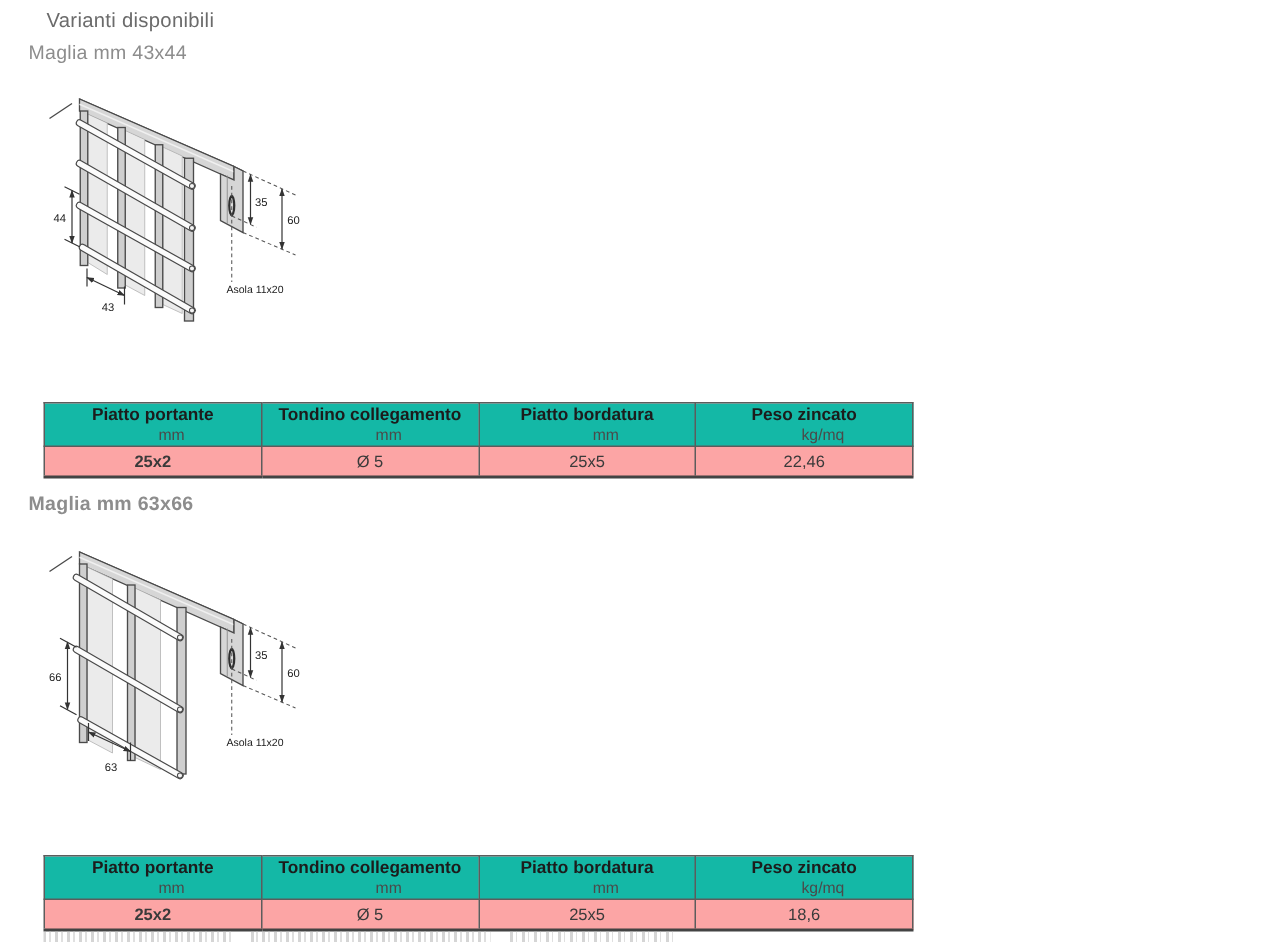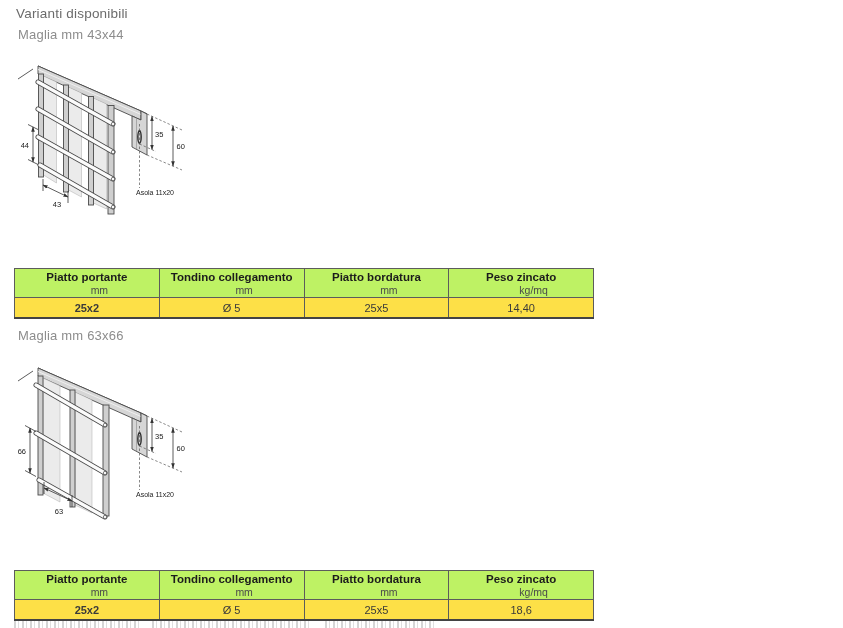--- a/index.html
+++ b/index.html
@@ -1,44 +1,45 @@
 <!DOCTYPE html>
 <html><head>
 <meta charset="utf-8">
 <style>
   html,body { margin:0; padding:0; background:#ffffff; }
   #canvas {
     position:relative; width:759px; height:628px; overflow:hidden;
     background:#ffffff;
     font-family:"Liberation Sans","DejaVu Sans",sans-serif;
+    margin-left:15px;
   }
   .page-title {
     position:absolute; left:16px; top:6px;
     font-size:13.5px; color:#6b6b6b; letter-spacing:.2px;
   }
   .section-subtitle {
-    position:absolute; left:18px;
+    position:absolute; left:4px;
     font-size:13px; color:#8d8d8d; letter-spacing:.2px;
   }
   #subtitle-1 { top:27px; }
-  #subtitle-2 { top:328px; }
+  #subtitle-2 { top:328px;font-weight:bold; }
   .diagram { position:absolute; left:8px; }
   #diagram-1 { top:54px; }
   #diagram-2 { top:356px; }
   .spec-table {
     position:absolute; left:14px; width:580px;
     border-collapse:collapse; table-layout:fixed;
   }
   #table-1 { top:268px; }
   #table-2 { top:570px; }
   .spec-table th, .spec-table td {
     border:1px solid #5c5c5c; text-align:center; vertical-align:middle; padding:0;
   }
-  .spec-table thead th { background:#bef264; height:28px; }
-  .spec-table tbody td { background:#fde047; height:19px; font-size:11px; color:#3a3a3a; }
+  .spec-table thead th { background:#14b8a6; height:28px; }
+  .spec-table tbody td { background:#fca5a5; height:19px; font-size:11px; color:#3a3a3a; }
   .spec-table tbody tr td { border-bottom:2px solid #434343; }
   .hdr-label { display:block; font-size:11.5px; font-weight:bold; color:#1c1c1c; line-height:1.2; margin-top:1px; }
   .hdr-unit  { display:block; font-size:10.5px; font-weight:normal; color:#4a4a4a; line-height:1.1;padding-left:25px; }
   td.accent { color:#dd9f4e; font-weight:bold; }
   
   .ln   { stroke:#4a4a4a; stroke-width:0.9; fill:none; }
   .fill-band  { fill:#d6d6d6; stroke:#4a4a4a; stroke-width:0.9; }
   .fill-top   { fill:#f0f0f0; stroke:#4a4a4a; stroke-width:0.9; }
   .fill-bar   { fill:#cfcfcf; stroke:#4a4a4a; stroke-width:0.9; }
   .fill-depth { fill:#ebebeb; stroke:#adadad; stroke-width:0.5; }
@@ -155,21 +156,21 @@
           <span class="hdr-label">Peso zincato</span>
           <span class="hdr-unit">kg/mq</span>
         </th>
       </tr>
     </thead>
     <tbody>
       <tr>
         <td class="accent">25x2</td>
         <td>Ø 5</td>
         <td>25x5</td>
-        <td>14,40</td>
+        <td>22,46</td>
       </tr>
     </tbody>
   </table>
 
   <div id="subtitle-2" class="section-subtitle">Maglia mm 63x66</div>
 
   <svg id="diagram-2" class="diagram" width="200" height="172" viewBox="0 0 200 172">
     <defs>
       <marker id="arrB" viewBox="0 0 10 10" refX="9" refY="5" markerWidth="6.5" markerHeight="6.5" orient="auto-start-reverse">
         <path d="M0,1.5 L10,5 L0,8.5 z" fill="#333"></path>

